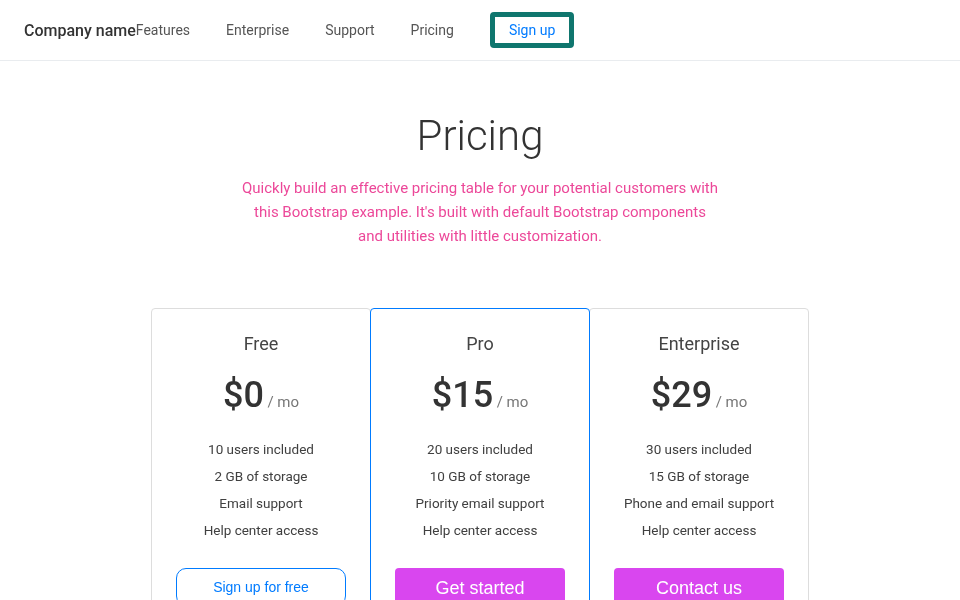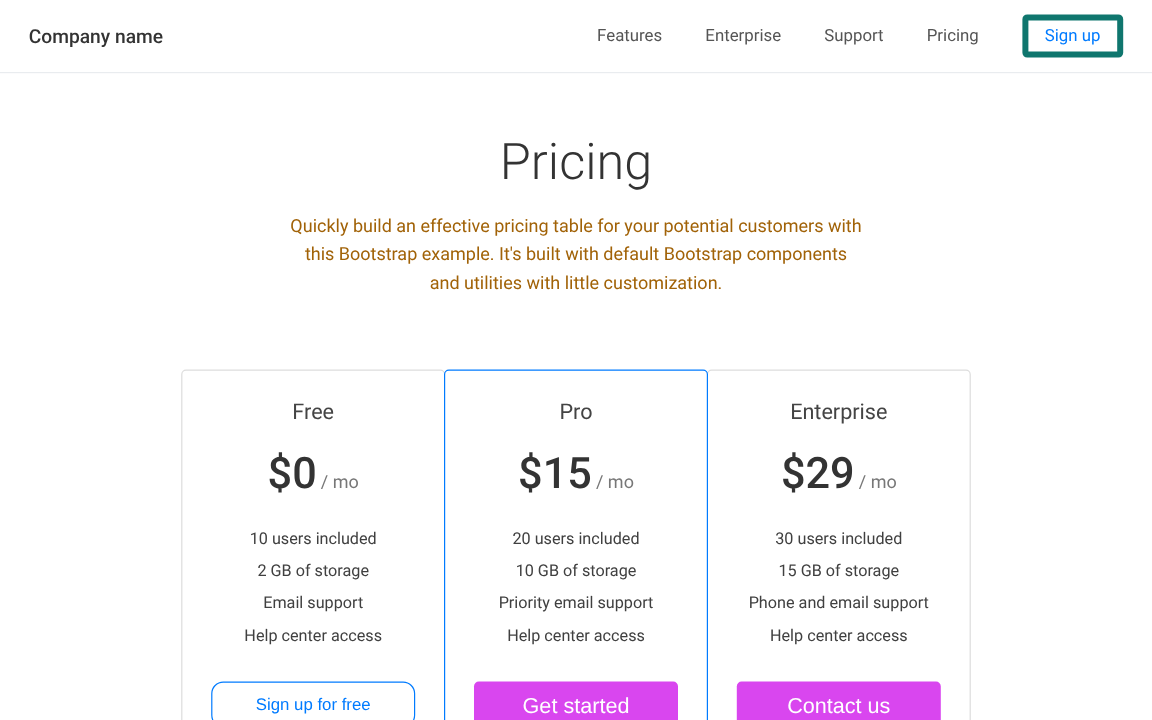--- a/index.html
+++ b/index.html
@@ -2,21 +2,20 @@
 <html><head>
   <meta charset="utf-8">
   <style>
     * { box-sizing: border-box; margin: 0; padding: 0; }
     body { font-family: -apple-system, BlinkMacSystemFont, "Segoe UI", Roboto, "Helvetica Neue", Arial, sans-serif; color: #333; background: #fff; font-size: 14px; }
 
     
     .navbar {
       display: flex;
       align-items: center;
-      justify-content: space-between;
       padding: 12px 24px;
       border-bottom: 1px solid #e9ecef;
     }
     .navbar-brand {
       font-size: 16px;
       font-weight: 500;
       color: #333;
     }
     .navbar-nav {
       display: flex;
@@ -44,21 +43,21 @@
       text-align: center;
       padding: 50px 20px 40px;
     }
     .hero h1 {
       font-size: 42px;
       font-weight: 300;
       color: #333;
       margin-bottom: 16px;
     }
     .hero p {
-      color: #a16207;
+      color: #ec4899;
       font-size: 15px;
       max-width: 480px;
       margin: 0 auto;
       line-height: 1.6;
       text-align: center;
     }
 
     
     .pricing-section {
       display: flex;

